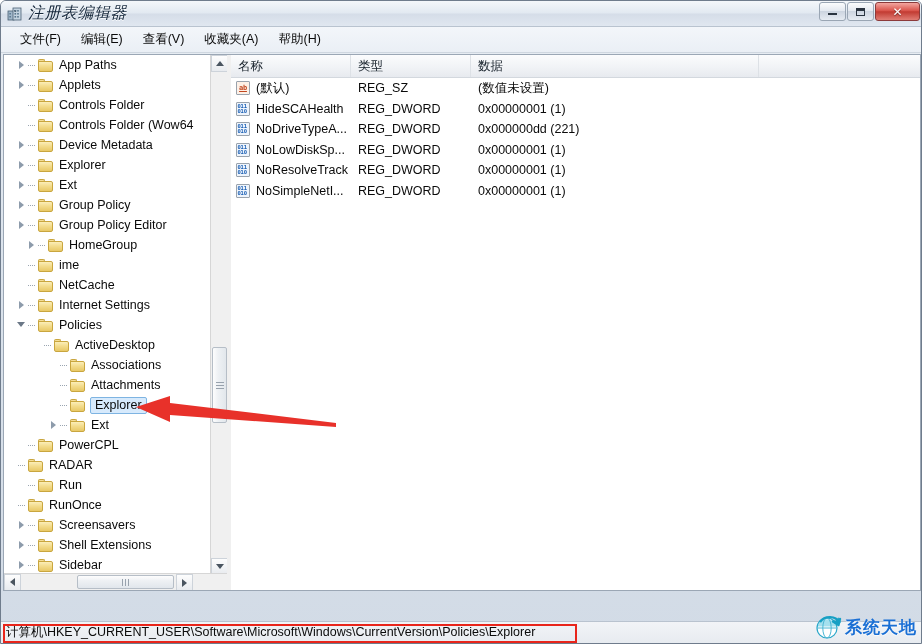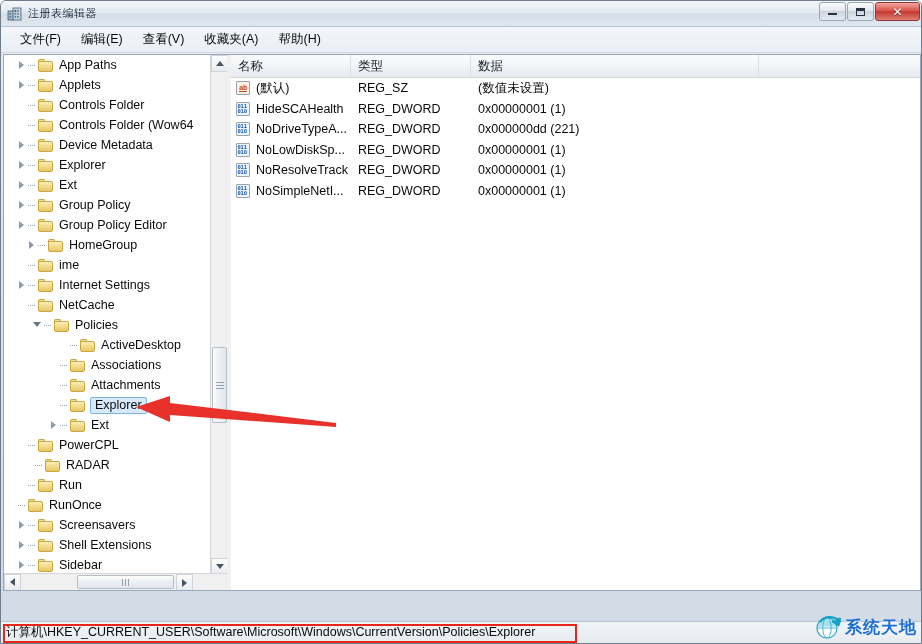--- a/index.html
+++ b/index.html
@@ -28,24 +28,25 @@
     background: linear-gradient(180deg,#f4f7fa 0%, #e2e9f1 48%, #d5dde8 52%, #e0e7f0 100%);
     border-bottom: 1px solid #b9c3cf;
     display: flex; align-items: center;
   }
   #app-icon {
     width: 16px; height: 16px;
     margin-left: 6px; margin-right: 5px;
     position: relative; flex: none;
   }
   #title-text {
-    font-size: 11px; color: #16283c;
+    font-size: 16px; color: #16283c;
     letter-spacing: .5px;
     text-shadow: 0 1px 0 rgba(255,255,255,.9);
     white-space: nowrap;
+    font-style: italic;
   }
   #win-buttons {
     position: absolute; right: 3px; top: 1px;
     display: flex; align-items: center; gap: 1px;
   }
   .wbtn {
     width: 27px; height: 19px;
     border: 1px solid #9aa6b4;
     border-radius: 3px;
     background: linear-gradient(180deg,#fbfcfd 0%,#e4e9f0 45%,#cdd5e0 50%,#e6ebf2 100%);
@@ -489,57 +490,57 @@
             <span class="dots">
               <i></i>
             </span>
             <span class="folder">
               <span class="ftab"></span>
               <span class="fbody"></span>
             </span>
             <span class="tlabel">ime</span>
           </div>
           <div class="tnode" style="padding-left: 10px;">
+            <span class="tw"></span>
+            <span class="dots">
+              <i></i>
+            </span>
+            <span class="folder">
+              <span class="ftab"></span>
+              <span class="fbody"></span>
+            </span>
+            <span class="tlabel">NetCache</span>
+          </div>
+          <div class="tnode" style="padding-left: 10px;">
             <span class="tw">
               <span class="tri"></span>
             </span>
             <span class="dots">
               <i></i>
             </span>
             <span class="folder">
               <span class="ftab"></span>
               <span class="fbody"></span>
             </span>
             <span class="tlabel">Internet Settings</span>
           </div>
           <div class="tnode" style="padding-left: 10px;">
-            <span class="tw"></span>
-            <span class="dots">
-              <i></i>
-            </span>
-            <span class="folder">
-              <span class="ftab"></span>
-              <span class="fbody"></span>
-            </span>
-            <span class="tlabel">NetCache</span>
+            <span class="tw">
+              <span class="tri open"></span>
+            </span>
+            <span class="dots">
+              <i></i>
+            </span>
+            <span class="folder">
+              <span class="ftab"></span>
+              <span class="fbody"></span>
+            </span>
+            <span class="tlabel">Policies</span>
           </div>
           <div class="tnode" style="padding-left: 26px;">
-            <span class="tw">
-              <span class="tri open"></span>
-            </span>
-            <span class="dots">
-              <i></i>
-            </span>
-            <span class="folder">
-              <span class="ftab"></span>
-              <span class="fbody"></span>
-            </span>
-            <span class="tlabel">Policies</span>
-          </div>
-          <div class="tnode" style="padding-left: 26px; justify-content: center;">
             <span class="tw"></span>
             <span class="dots">
               <i></i>
             </span>
             <span class="folder">
               <span class="ftab"></span>
               <span class="fbody"></span>
             </span>
             <span class="tlabel">ActiveDesktop</span>
           </div>
@@ -593,21 +594,21 @@
             <span class="tw"></span>
             <span class="dots">
               <i></i>
             </span>
             <span class="folder">
               <span class="ftab"></span>
               <span class="fbody"></span>
             </span>
             <span class="tlabel">PowerCPL</span>
           </div>
-          <div class="tnode" style="padding-left: 17px;">
+          <div class="tnode" style="padding-left: 0;">
             <span class="tw"></span>
             <span class="dots">
               <i></i>
             </span>
             <span class="folder">
               <span class="ftab"></span>
               <span class="fbody"></span>
             </span>
             <span class="tlabel">RADAR</span>
           </div>

